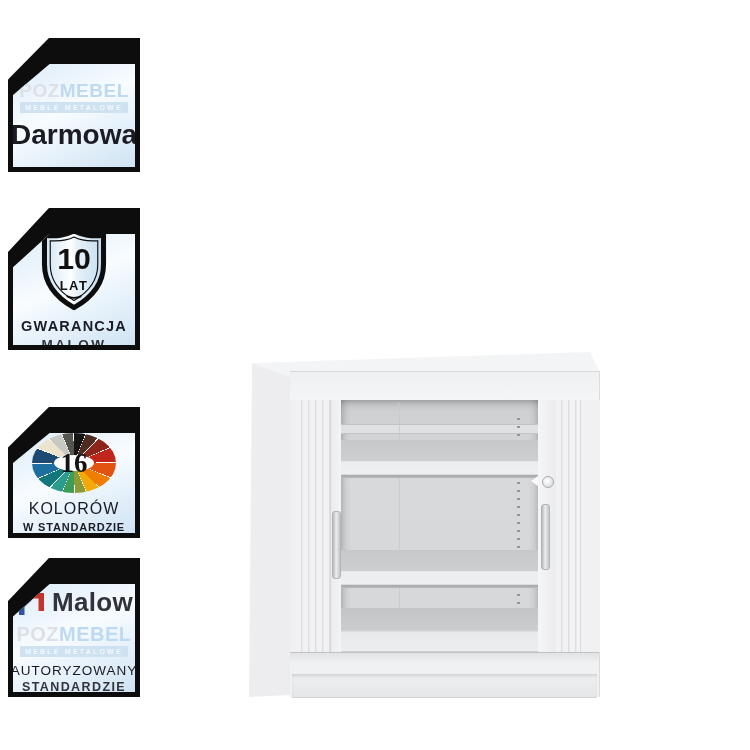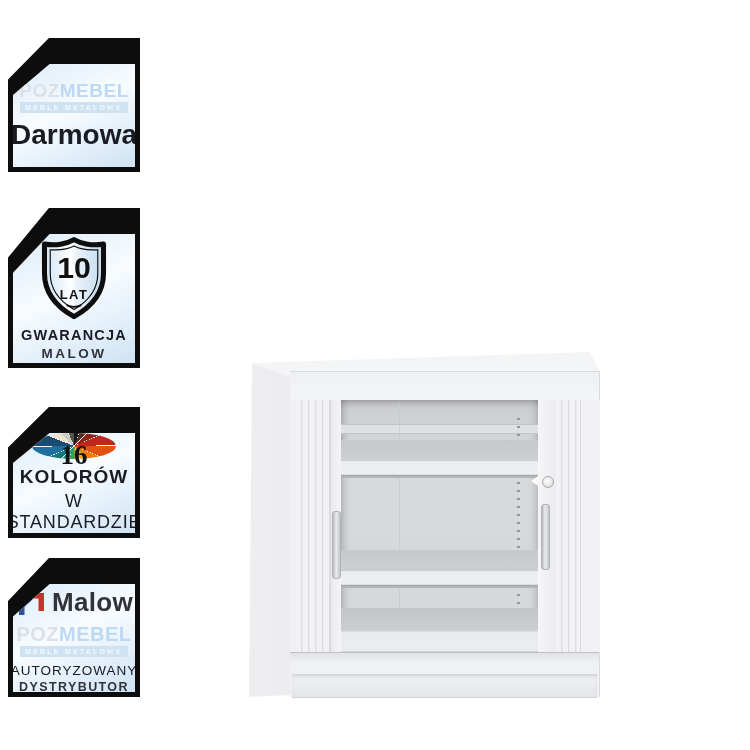--- a/index.html
+++ b/index.html
@@ -8,21 +8,21 @@
 
   
   .badge{position:absolute;left:8px;width:132px;}
   .badge-shape{position:absolute;inset:0;background:var(--badge-border,#0d0d0d);
     clip-path:polygon(31% 0,100% 0,100% 100%,0 100%,0 31%);}
   .badge-inner{position:absolute;inset:5px;
     clip-path:polygon(30% 0,100% 0,100% 100%,0 100%,0 30%);
     background:linear-gradient(155deg,var(--badge-bg-start,#dcebf8) 0%,var(--badge-bg-mid,#f8fcff) 45%,#e9f3fb 65%,var(--badge-bg-end,#cfe3f3) 100%);
     display:flex;flex-direction:column;align-items:center;justify-content:center;text-align:center;margin-top:21px;}
   .b1{top:38px;height:134px;}
-  .b2{top:208px;height:160px;}
+  .b2{top:208px;height:142px;}
   .b3{top:407px;height:131px;}
   .b4{top:558px;height:139px;}
 
   .wm{display:flex;flex-direction:column;align-items:center;line-height:1;}
   .wm-brand{font-size:19px;font-weight:bold;letter-spacing:.5px;white-space:nowrap;}
   .wm-lt{color:var(--watermark-gray,#dde1e7);}
   .wm-bl{color:var(--watermark-blue,#bedaf2);}
   .wm-bar{margin-top:2px;background:var(--watermark-bar-bg,#cfe2f1);color:var(--watermark-bar-text,#f2f8fd);
     font-size:7px;font-weight:bold;letter-spacing:2.2px;padding:2px 5px;white-space:nowrap;}
   .b1-title{font-size:28px;font-weight:bold;color:var(--text-dark,#1b1b24);margin-top:7px;line-height:1.05;}
@@ -30,22 +30,22 @@
 
   .shield-wrap{line-height:0;}
   .b2-title{font-size:14.5px;font-weight:bold;letter-spacing:1.2px;color:var(--text-dark,#15151c);margin-top:6px;}
   .b2-sub{font-size:13.5px;font-weight:bold;letter-spacing:2.5px;color:var(--text-medium,#2a2a33);margin-top:3px;}
 
   .ring{width:84px;height:84px;border-radius:50%;position:relative;
     background:conic-gradient(#141414 0 22.5deg,#4f2b22 0 45deg,#8e251c 0 67.5deg,#c1261b 0 90deg,#e25312 0 112.5deg,#f07d00 0 135deg,#f3a90b 0 157.5deg,#8a9c33 0 180deg,#3f9c57 0 202.5deg,#2b9d8f 0 225deg,#12787c 0 247.5deg,#1d6f9f 0 270deg,#1c4a73 0 292.5deg,#ece4cf 0 315deg,#c9c9c3 0 337.5deg,#55554f 0 360deg);}
   .ring-center{position:absolute;inset:22px;border-radius:50%;background:#fdfdfe;
     display:flex;align-items:center;justify-content:center;
     font-family:"Liberation Serif",serif;font-size:27px;font-weight:bold;color:#131313;}
-  .b3-title{font-size:19px;font-weight:bold;letter-spacing:1px;color:var(--text-dark,#15151c);margin-top:7px;}
-  .b3-sub{font-size:18px;font-weight:normal;letter-spacing:.8px;color:var(--text-dark,#1b1b24);margin-top:3px;}
+  .b3-title{font-size:16px;font-weight:normal;letter-spacing:1px;color:var(--text-dark,#15151c);margin-top:7px;}
+  .b3-sub{font-size:11px;font-weight:bold;letter-spacing:.8px;color:var(--text-dark,#1b1b24);margin-top:3px;}
 
   .logo-row{display:flex;align-items:center;gap:5px;margin-top:4px;}
   .logo-text{font-size:26px;font-weight:bold;color:#32323a;letter-spacing:.3px;}
   .b4 .wm{margin-top:5px;}
   .b4 .wm-brand{font-size:20px;}
   .b4-title{font-size:13.5px;font-weight:normal;letter-spacing:1px;color:var(--text-dark,#15151c);margin-top:6px;}
   .b4-sub{font-size:12.5px;font-weight:bold;letter-spacing:1.4px;color:var(--text-medium,#2a2a33);margin-top:2px;}
 
   
   .cabinet{position:absolute;left:240px;top:345px;width:362px;height:353px;}
@@ -161,21 +161,21 @@
           <path d="M8 56 L8 36 L26 19 L33 27 L19 40 L19 56 Z" fill="#30549e"></path>
           <path d="M34 12 L58 12 L58 48 L47 48 L47 23 L25 23 Z" fill="#c3352b"></path>
         </svg>
         <span class="logo-text">Malow</span>
       </div>
       <div class="wm">
         <div class="wm-brand"><span class="wm-lt">POZ</span><span class="wm-bl">MEBEL</span></div>
         <div class="wm-bar">MEBLE METALOWE</div>
       </div>
       <div class="b4-title">AUTORYZOWANY</div>
-      <div class="b4-sub">DYSTRYBUTOR</div>
+      <div class="b4-sub">STANDARDZIE</div>
     </div>
   </div>
 
   <div class="cabinet">
     <div class="cab-side"></div>
     <div class="cab-top"></div>
     <div class="cab-front">
       <div class="f-topband"></div>
       <div class="stile-left"></div>
       <div class="tamb tamb-left"></div>

